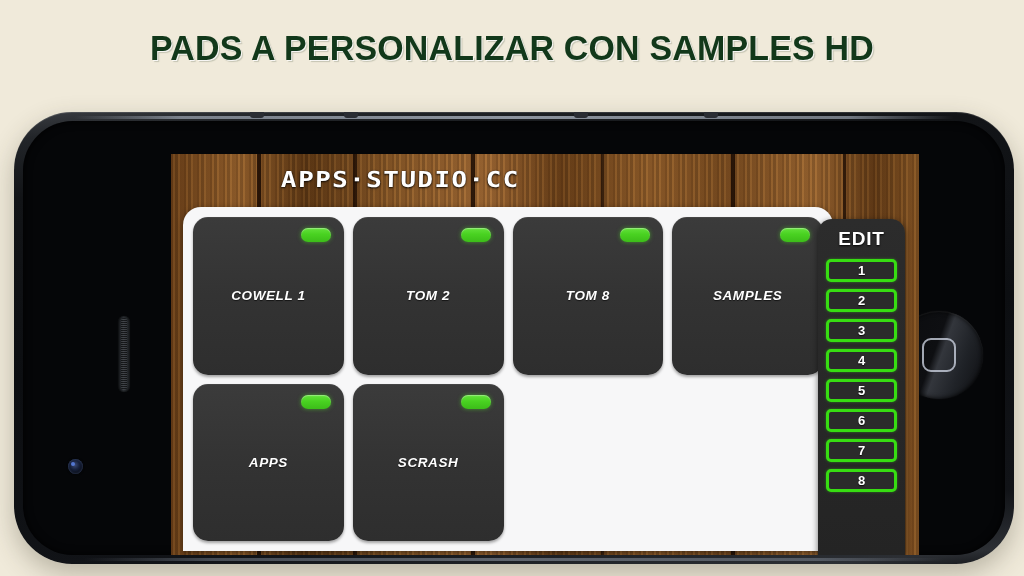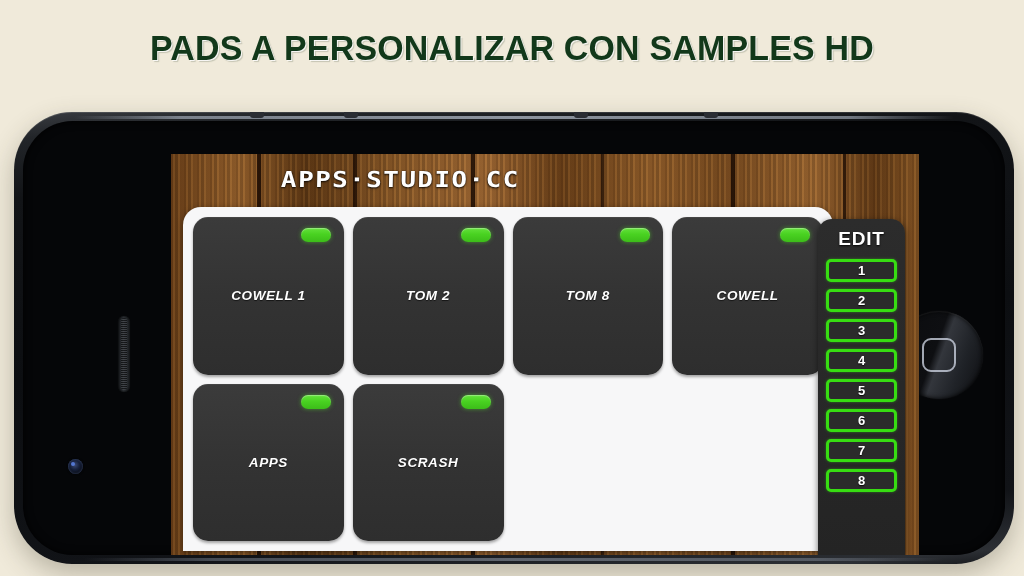--- a/index.html
+++ b/index.html
@@ -351,21 +351,21 @@
             <div class="pad-label">TOM 2</div>
           </div>
 
           <div class="pad">
             <div class="pad-led"></div>
             <div class="pad-label">TOM 8</div>
           </div>
 
           <div class="pad">
             <div class="pad-led"></div>
-            <div class="pad-label">COWELL</div>
+            <div class="pad-label">SAMPLES</div>
           </div>
 
           <div class="pad">
             <div class="pad-led"></div>
             <div class="pad-label">APPS</div>
           </div>
 
           <div class="pad">
             <div class="pad-led"></div>
             <div class="pad-label">SCRASH</div>

